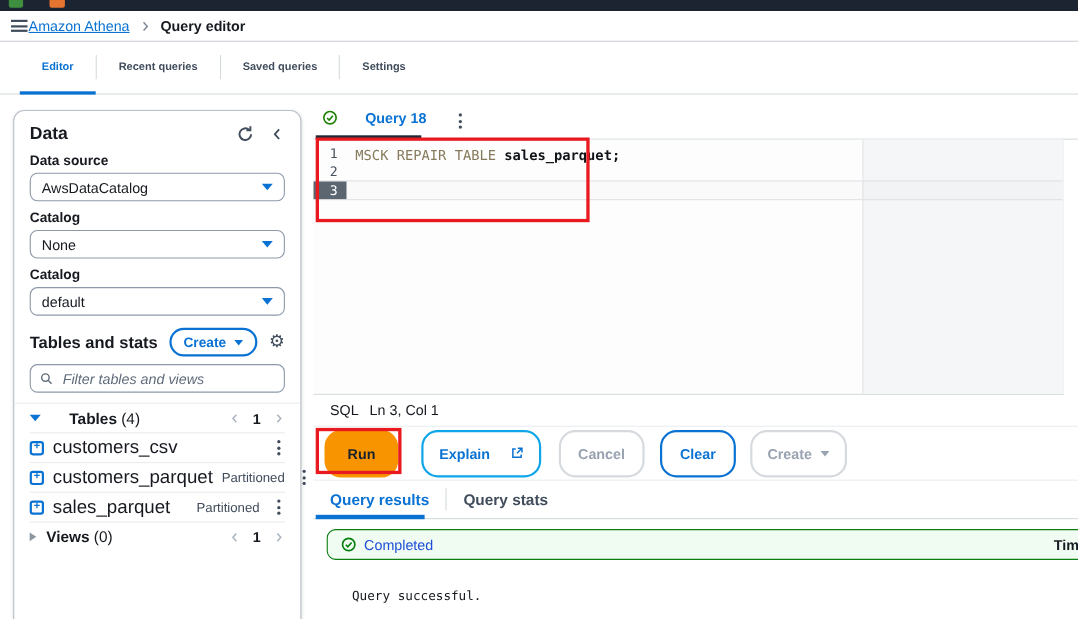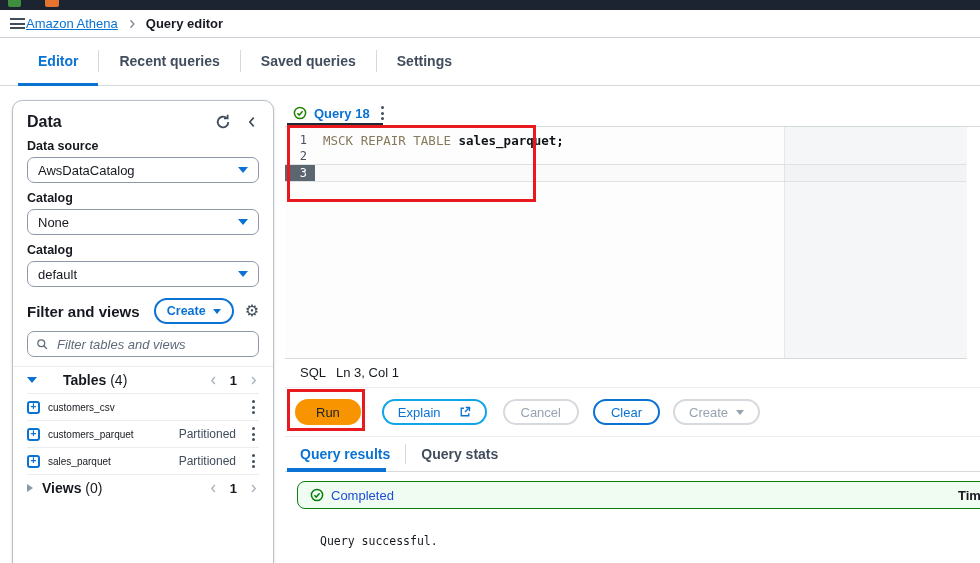--- a/index.html
+++ b/index.html
@@ -17,21 +17,21 @@
   .crumbbar{position:absolute;top:10px;left:0;right:0;height:27px;background:#fff;
     border-bottom:1px solid #ccd1d8;display:flex;align-items:center;}
   .burger{margin-left:10px;cursor:pointer;}
   .burger i{display:block;width:15px;height:2px;background:#414d5c;margin:2.5px 0;}
   .crumb-link{margin-left:1px;font-size:13px;color:#0972d3;text-decoration:underline;cursor:pointer;}
   .crumb-sep{margin:0 8px;display:flex;align-items:center;}
   .crumb-page{font-size:13px;font-weight:bold;color:#16191f;}
   
   .tabbar{position:absolute;top:37px;left:0;right:0;height:48px;border-bottom:1px solid #d5dbdb;
     display:flex;align-items:center;padding-left:18px;}
-  .tab{font-weight:bold;font-size:14px;color:#414d5c;padding:0 20px;height:100%;
+  .tab{font-weight:bold;font-size:10px;color:#414d5c;padding:0 20px;height:100%;
     display:flex;align-items:center;position:relative;cursor:pointer;}
   .tab.active{color:#0972d3;}
   .tab.active::after{content:"";position:absolute;left:0;right:0;bottom:-1px;height:3px;background:#0972d3;}
   .tab-sep{width:1px;height:22px;background:#d5dbdb;}
   
   .sidebar{position:absolute;left:12px;top:100px;width:262px;height:546px;background:#fff;
     border:1px solid #b9c0c9;border-radius:10px;box-shadow:0 1px 3px rgba(0,28,36,.15);
     padding:12px 14px;box-sizing:border-box;}
   .panel-head{display:flex;align-items:center;height:18px;}
   .panel-title{font-size:16px;font-weight:bold;flex:1;}
@@ -58,28 +58,28 @@
   .section-row{display:flex;align-items:center;height:26px;gap:26px;}
   .section-label{font-size:14px;}
   .section-label b{font-weight:bold;}
   .pag{display:flex;align-items:center;gap:11px;margin-left:auto;}
   .pag .num{font-size:13px;font-weight:bold;}
   .list-row{display:flex;align-items:center;height:26px;border-top:1px solid #eaeded;gap:8px;}
   .tbl-ic{width:13px;height:13px;border:2px solid #0972d3;border-radius:3px;box-sizing:border-box;
     position:relative;flex:none;}
   .tbl-ic::before{content:"+";position:absolute;left:50%;top:50%;transform:translate(-50%,-54%);
     color:#0972d3;font-weight:bold;font-size:10px;line-height:1;}
-  .row-name{font-size:10px;flex:1;}
+  .row-name{font-size:17px;flex:1;}
   .row-badge{font-size:12px;color:#414d5c;margin-right:4px;}
   .kebab{display:flex;flex-direction:column;gap:2.5px;padding:3px 4px;cursor:pointer;}
   .kebab i{width:3px;height:3px;border-radius:50%;background:#414d5c;}
   
   .main{position:absolute;left:285px;top:100px;width:695px;height:463px;}
   .qtabrow{position:relative;height:27px;border-bottom:1px solid #d5dbdb;display:flex;
-    align-items:center;gap:7px;padding-left:8px;box-sizing:border-box;}
+    align-items:flex-start;gap:25px;padding-left:8px;box-sizing:border-box;}
   .qtab-label{font-size:13px;font-weight:bold;color:#0972d3;cursor:pointer;}
   .qtab-ind{position:absolute;left:2px;bottom:-1px;width:96px;height:4px;background:#1f2a37;}
   .editor{position:absolute;top:27px;left:0;width:681px;height:231px;background:#fdfdfd;
     border-bottom:1px solid #d5dbdb;border-right:1px solid #e0e3e6;box-sizing:content-box;}
   .gray-zone{position:absolute;left:499px;top:0;bottom:0;width:182px;background:#f5f6f7;
     border-left:1px solid #e4e6e9;z-index:0;}
   .code-area{position:absolute;left:0;top:5px;right:0;z-index:1;}
   .crow{position:relative;height:16px;display:flex;align-items:center;}
   .crow.active{border-top:1px solid #dfe1e4;border-bottom:1px solid #dfe1e4;background:rgba(0,0,0,.012);}
   .lnum{width:30px;text-align:right;padding-right:8px;box-sizing:border-box;
@@ -90,21 +90,21 @@
     padding-left:8px;white-space:pre;}
   .kw{color:#867a5c;}
   .ident{color:#101418;font-weight:bold;}
   .anno{position:absolute;border:3px solid #e8191f;z-index:6;pointer-events:none;}
   .anno1{left:2px;top:25px;width:243px;height:71px;}
   .anno2{left:2px;top:289px;width:72px;height:36px;}
   .statusrow{position:absolute;top:258px;left:0;right:0;height:30px;display:flex;align-items:center;
     gap:10px;padding-left:15px;border-bottom:1px solid #ecedf0;font-size:13px;color:#16191f;box-sizing:border-box;}
   .btnrow{position:absolute;top:288px;left:0;right:0;height:49px;display:flex;align-items:center;
     padding-left:10px;border-bottom:1px solid #ecedf0;box-sizing:border-box;}
-  .btn{height:26px;border-radius:15px;font-size:13px;font-weight:normal;display:inline-flex;
+  .btn{height:43px;border-radius:15px;font-size:13px;font-weight:bold;display:inline-flex;
     align-items:center;justify-content:center;background:#fff;border:none;cursor:pointer;
     font-family:inherit;box-sizing:border-box;}
   .btn-run{background:#f79400;color:#17202b;padding:0 21px;}
   .btn-explain{border:2px solid #0ea5e9;color:#0972d3;padding:0 14px;margin-left:21px;gap:18px;}
   .btn-cancel{border:2px solid #d6dade;color:#98a2b0;padding:0 16px;margin-left:16px;}
   .btn-clear{border:2px solid #0972d3;color:#0972d3;padding:0 16px;margin-left:14px;}
   .btn-create{border:2px solid #d6dade;color:#98a2b0;padding:0 14px;margin-left:13px;gap:8px;}
   .btn-create .caret-down{border-top-color:#98a2b0;border-top-width:5px;border-left-width:4.5px;border-right-width:4.5px;}
   .rtabs{position:absolute;top:337px;left:0;right:0;height:35px;border-bottom:1px solid #d5dbdb;
     display:flex;align-items:center;box-sizing:border-box;}
@@ -183,21 +183,21 @@
     <span class="caret-down"></span>
   </div>
 
   <div class="field-label">Catalog</div>
   <div class="sel">
     <span>default</span>
     <span class="caret-down"></span>
   </div>
 
   <div class="tv-head">
-    <span class="tv-title">Filter and views</span>
+    <span class="tv-title">Tables and stats</span>
     <span class="create-btn">
       <span>Create</span>
       <span class="caret-down"></span>
     </span>
     <span class="gear">⚙</span>
   </div>
 
   <div class="search-box">
     <svg width="13" height="13" viewBox="0 0 16 16">
       <circle cx="6.5" cy="6.5" r="4.2" fill="none" stroke="#5f6b7a" stroke-width="1.6"></circle>

